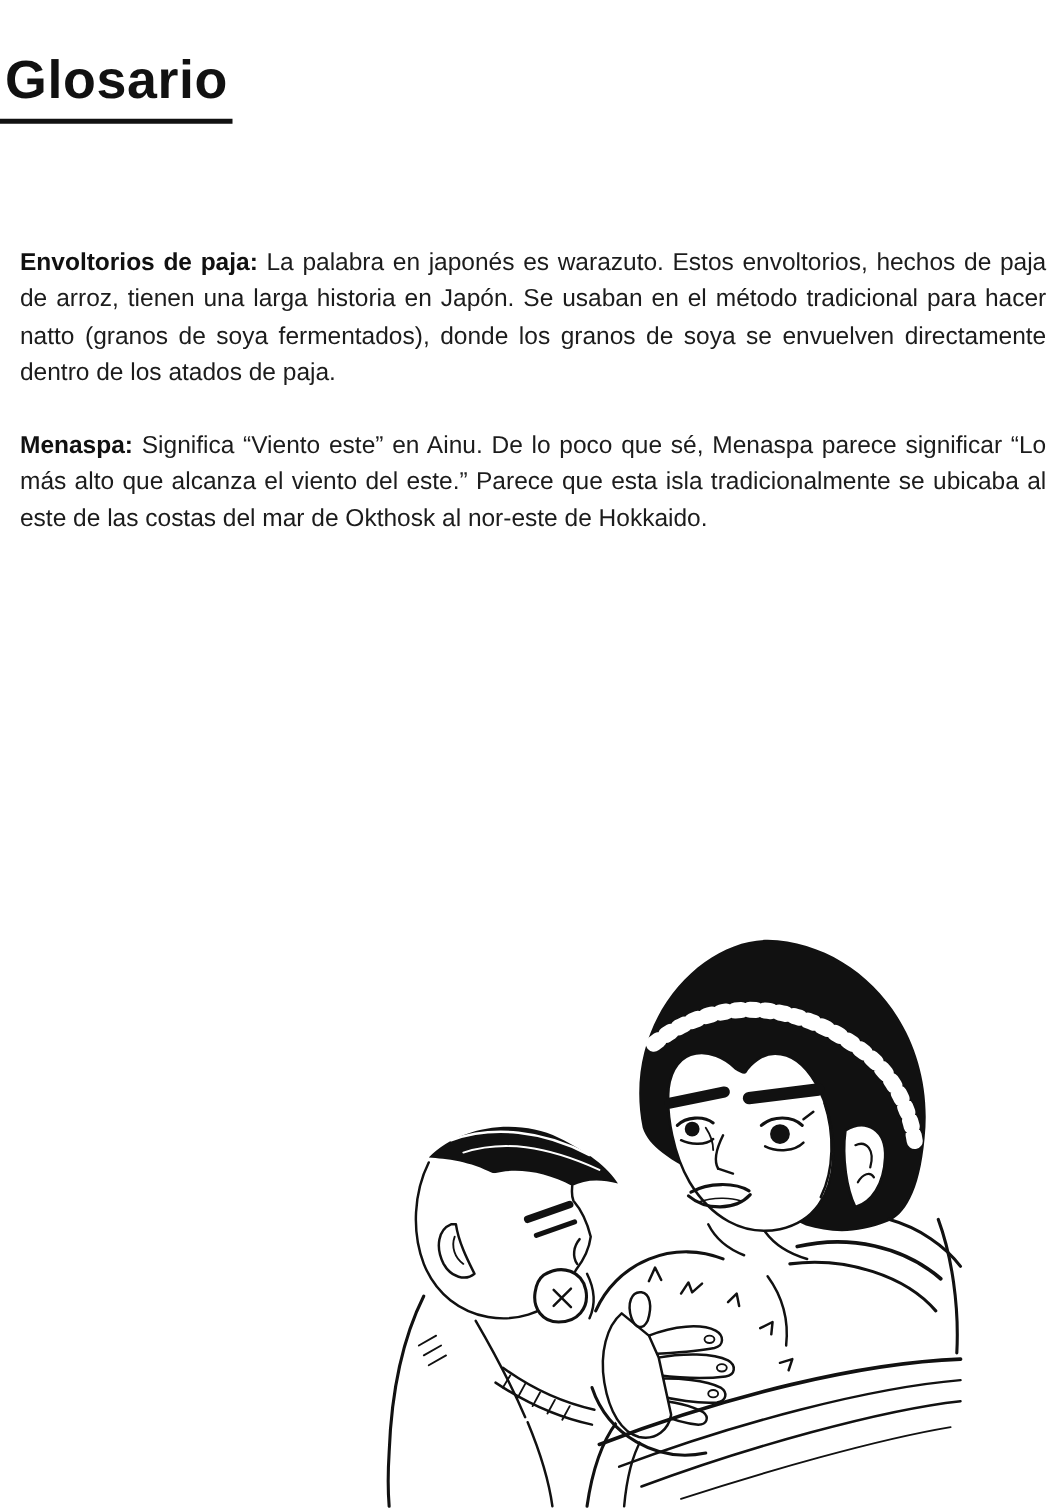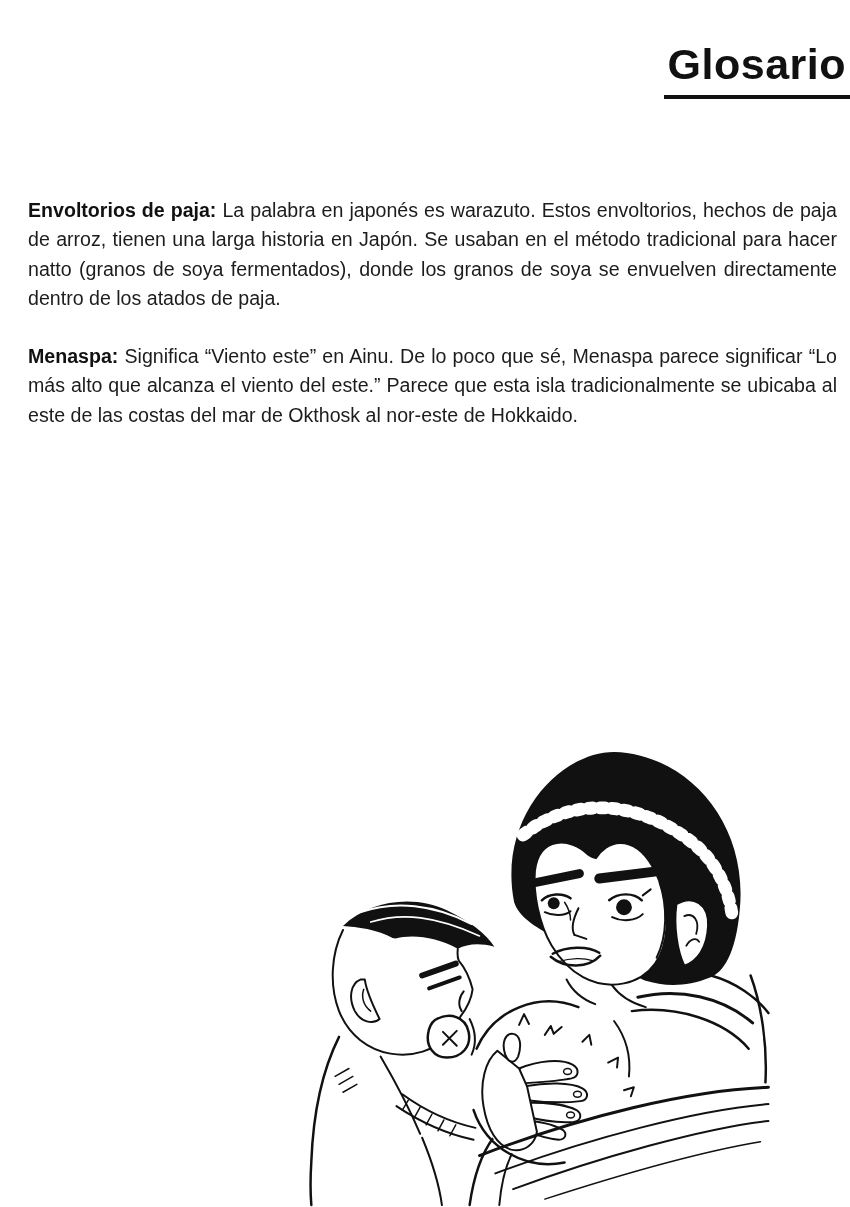--- a/index.html
+++ b/index.html
@@ -4,33 +4,33 @@
 <style>
   html,body{margin:0;padding:0;}
   body{
     width:850px;height:1207px;
     background:#ffffff;
     color:#1c1c1c;
     font-family:"Liberation Sans",sans-serif;
     position:relative;
     overflow:hidden;
   }
-  .title-wrap{ text-align:right; padding-top:40px; }
+  .title-wrap{ text-align:left; padding-top:40px; }
   .page-title{
     display:inline-block;
     font-size:43px;
     font-weight:700;
     color:#111;
     border-bottom:4px solid #111;
     padding:0 4px 6px 4px;
     letter-spacing:.5px;
   }
   .content{
     position:absolute;
-    left:28px; right:13px; top:196px;
+    left:16px; right:13px; top:196px;
   }
   .entry{
     margin:0 0 29px 0;
     font-size:19.6px;
     line-height:29.3px;
     text-align:justify;
   }
   .term{ font-weight:700; color:#111; }
   .illustration{
     position:absolute;

